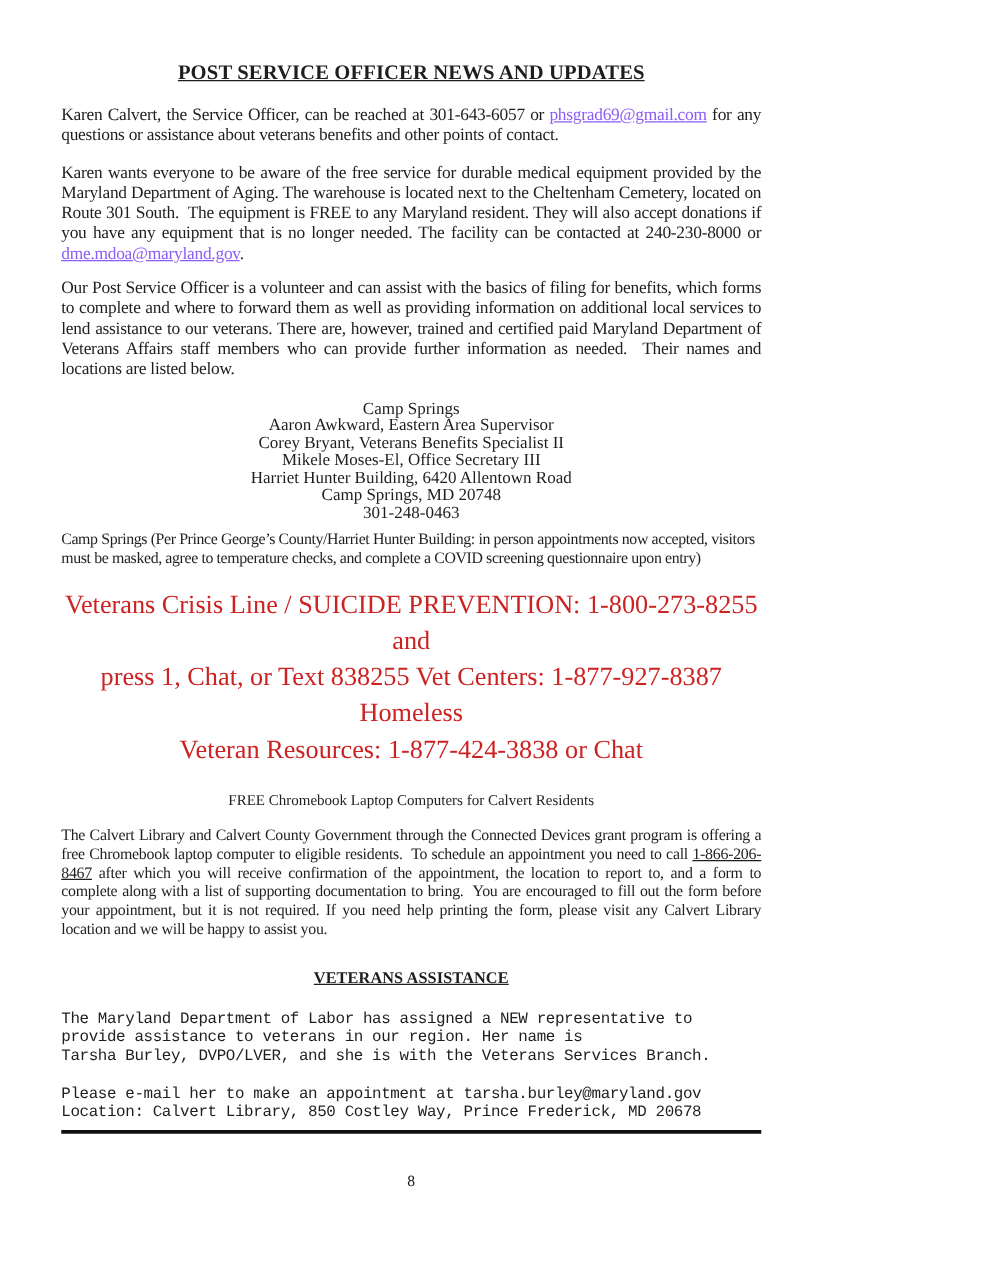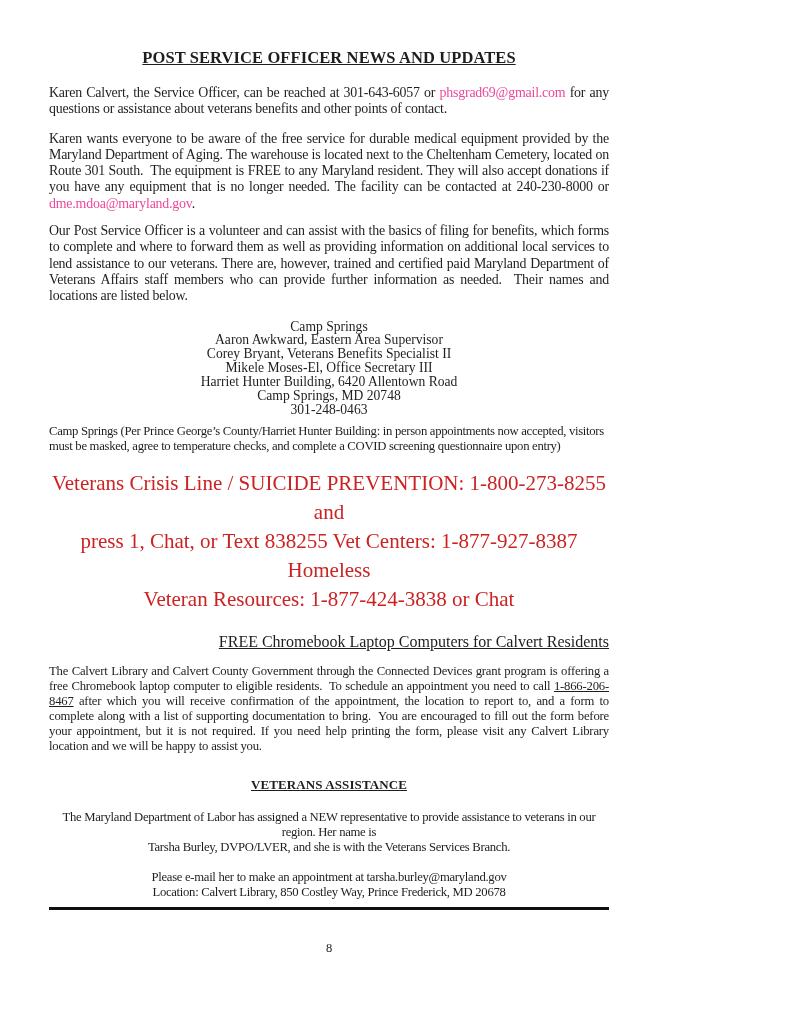--- a/index.html
+++ b/index.html
@@ -57,24 +57,23 @@
   }
   .crisis-block {
     color: #cc2222;
     font-size: 21px;
     line-height: 29px;
     text-align: center;
     white-space: pre-line;
     margin: 0 0 19px 0;
   }
   .sub-title {
-    font-size: 16px;
+    font-size: 12px;
     font-weight: normal;
-    text-decoration: underline;
-    text-align: right;
+    text-align: center;
     margin: 0 0 13px 0;
   }
   .small-para {
     font-size: 12.7px;
     line-height: 15px;
     letter-spacing: -0.2px;
     text-align: justify;
     white-space: pre-wrap;
     margin: 0 0 23px 0;
   }
@@ -83,28 +82,29 @@
     font-weight: bold;
     text-decoration: underline;
     text-align: center;
     margin: 0 0 17px 0;
     letter-spacing: 0.1px;
   }
   .center-small {
     font-size: 12.7px;
     line-height: 15px;
     letter-spacing: -0.3px;
-    text-align: center;
     white-space: pre-line;
     margin: 0 0 15px 0;
+    font-family: Liberation Mono, monospace;
   }
   .center-small.mb10 { margin-bottom: 10px; }
   .center-small.mb0 { margin-bottom: 0; }
   .email-link {
-    color: #ec4899;
+    color: #8b5cf6;
+    text-decoration: underline;
     cursor: pointer;
   }
   .phone-underline {
     text-decoration: underline;
     color: inherit;
     cursor: pointer;
   }
   .footer-rule {
     border: none;
     border-top: 3px solid #101010;

